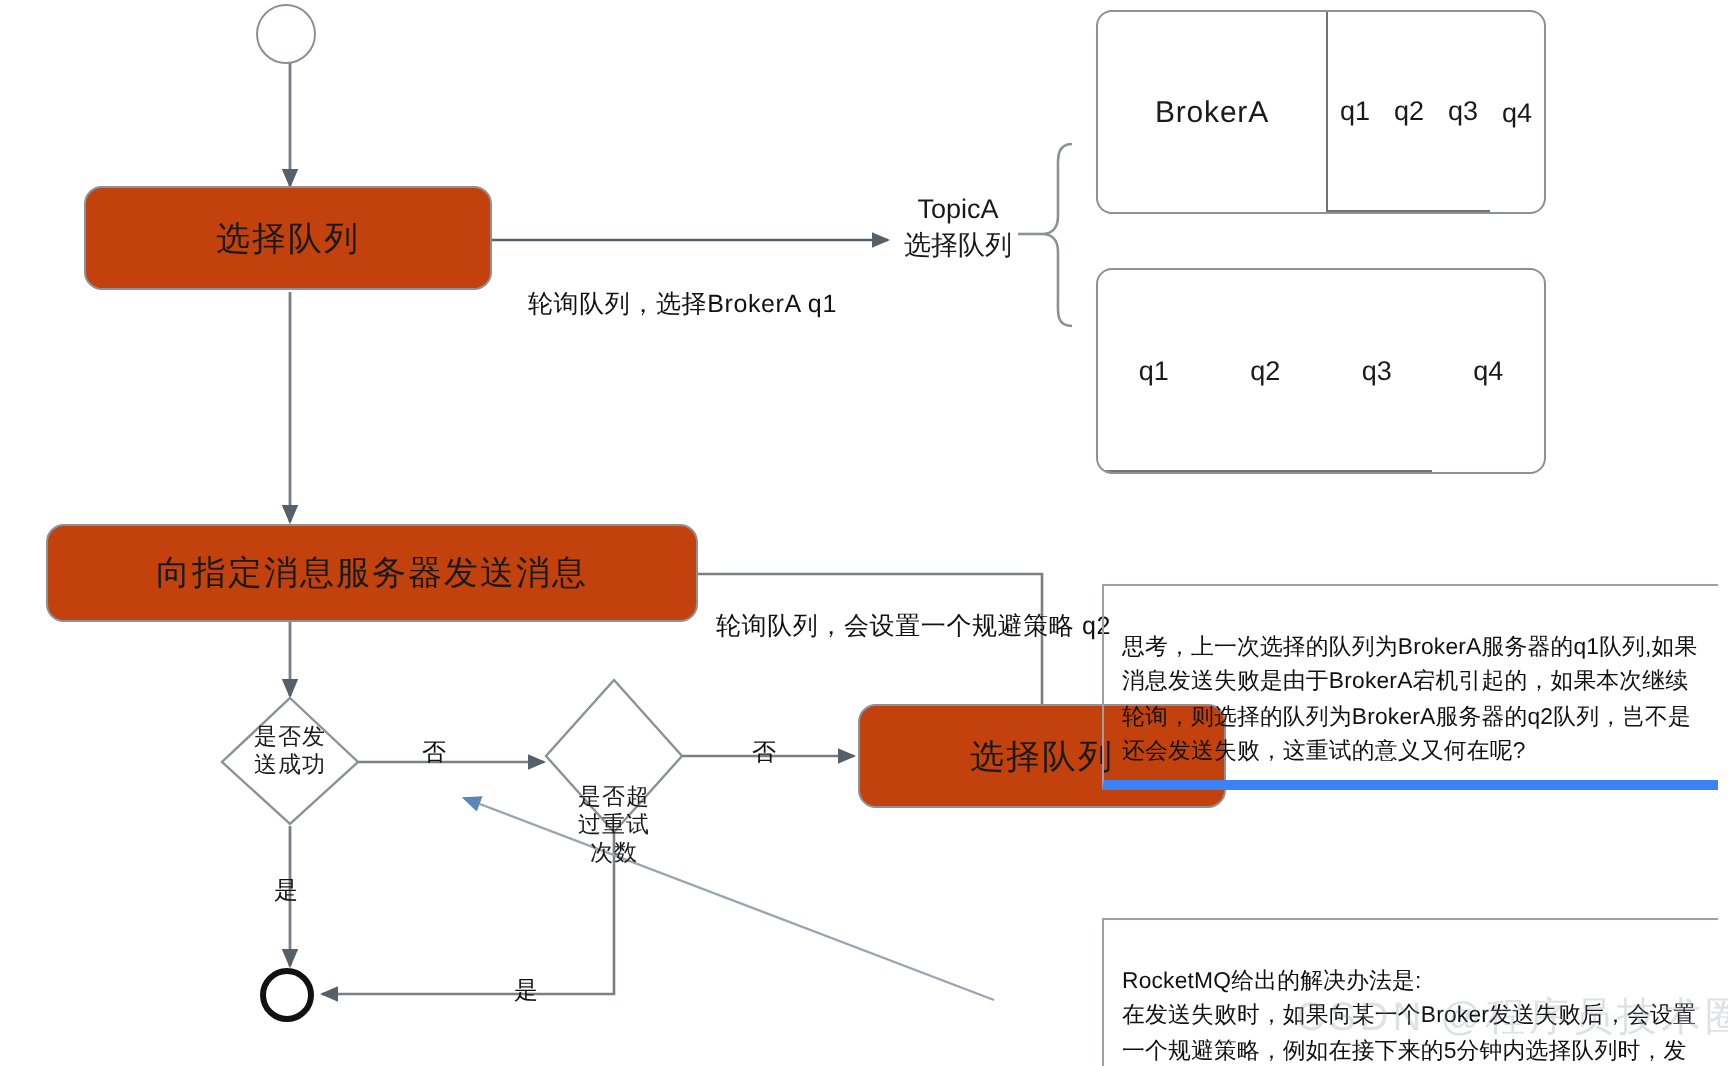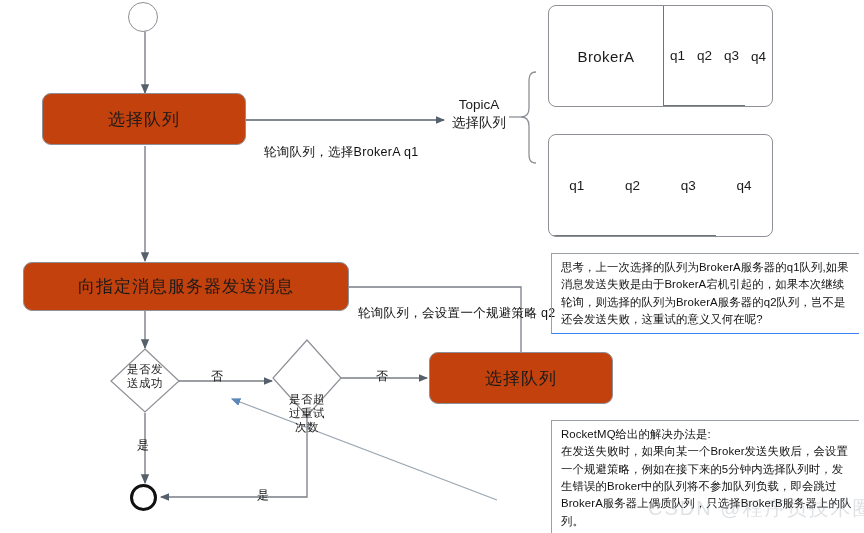--- a/index.html
+++ b/index.html
@@ -110,24 +110,25 @@
     line-height: 1.35;
     color: #1a1a1a;
   }
   .annot {
     position: absolute;
     box-sizing: border-box;
     font-size: 11.4px;
     line-height: 1.52;
     color: #111111;
     letter-spacing: 0.1px;
-    padding: 5px 6px 5px 9px;
+    padding: 23px 6px 5px 9px;
     border-left: 1px solid #9aa0a6;
     border-top: 1px solid #9aa0a6;
-    border-bottom: 1px solid #3b82f6;
+    border-bottom: 5px solid #3b82f6;
+    margin-top: 39px;
   }
   .annot-inner {
     white-space: pre-wrap;
   }
   .watermark {
     position: absolute;
     font-size: 20px;
     color: rgba(140,150,160,0.28);
     letter-spacing: 2px;
     white-space: nowrap;

